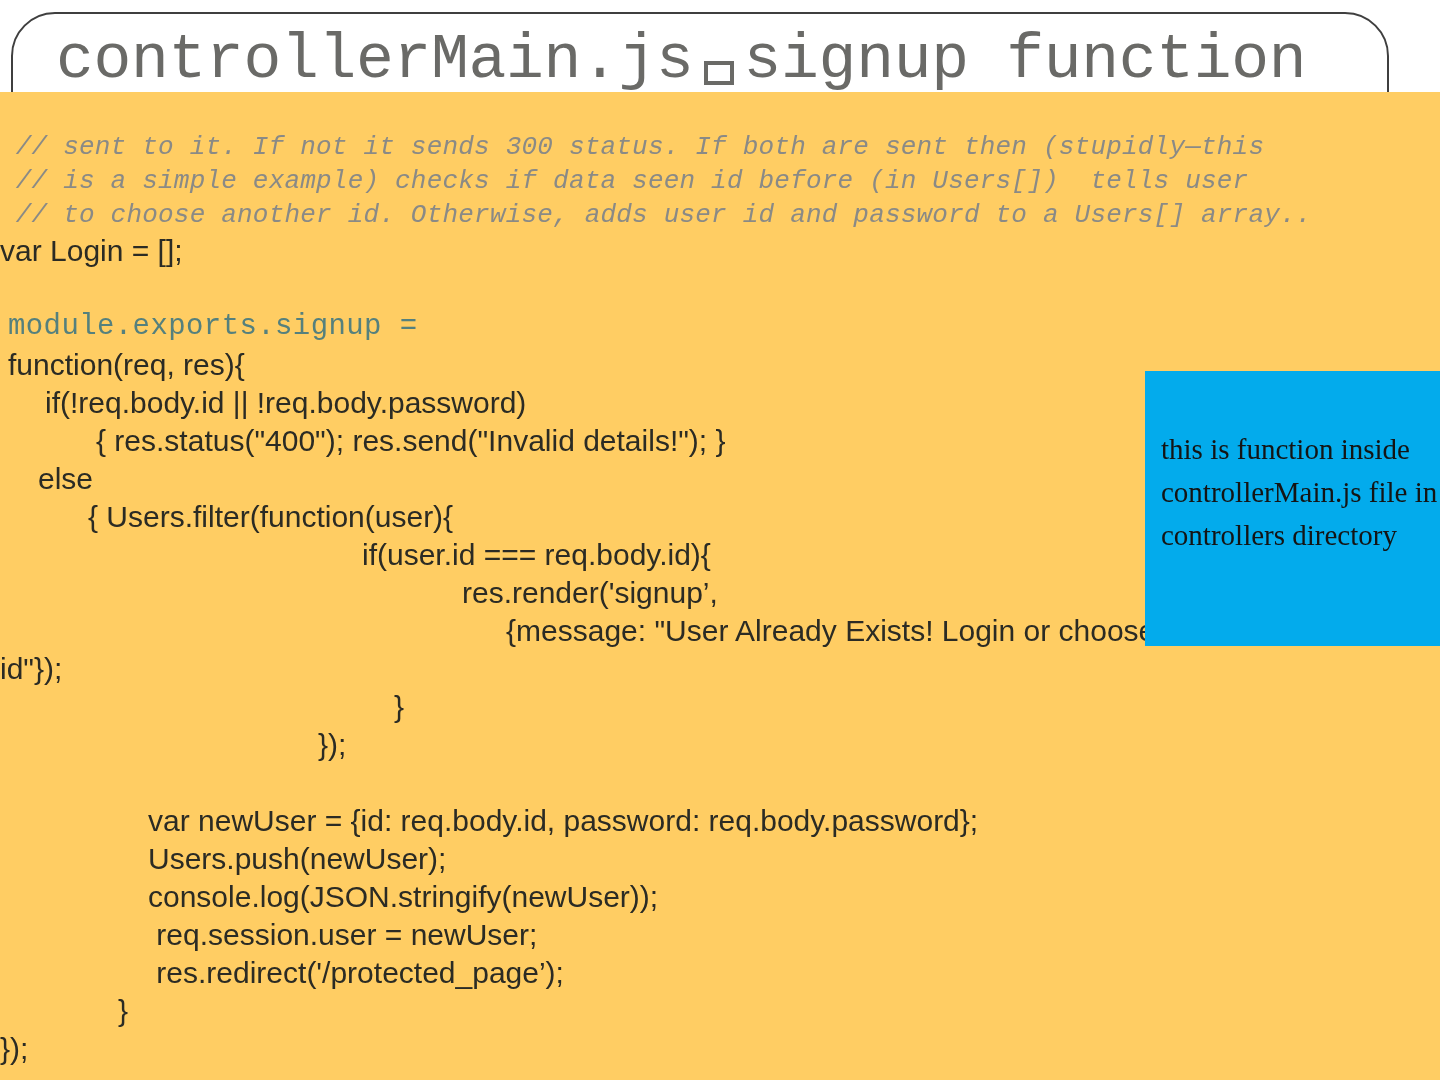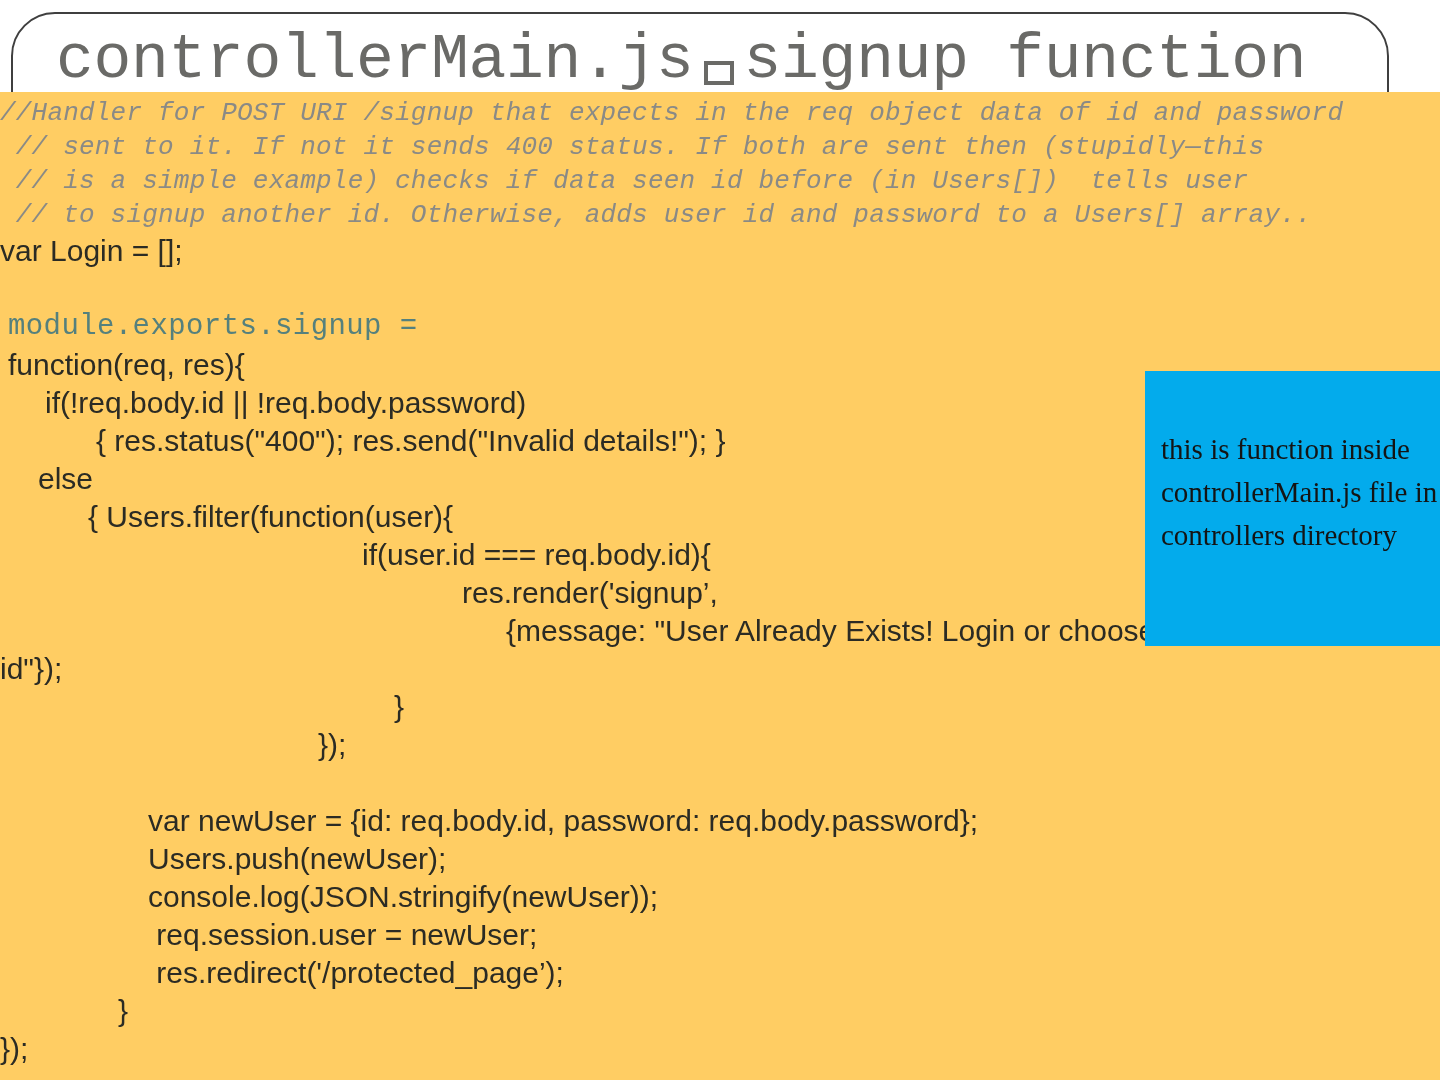--- a/index.html
+++ b/index.html
@@ -124,24 +124,23 @@
 <div id="slide">
 
   <div id="title-frame"></div>
 
   <div id="title">
     <span>controllerMain.js</span><span class="sep"></span><span>signup function</span>
   </div>
 
   <div id="code-panel">
 
-    <div class="code-line comment" style="top:4px;left:0px;">//Handler for POST URI /signup that expects in the req object data of id and password</div>
-    <div class="code-line comment" style="top:38px;left:0px;"> // sent to it. If not it sends 400 status. If both are sent then (stupidly—this</div>
+    <div class="code-line comment" style="top:38px;left:0px;"> // sent to it. If not it sends 300 status. If both are sent then (stupidly—this</div>
     <div class="code-line comment" style="top:72px;left:0px;"> // is a simple example) checks if data seen id before (in Users[])  tells user</div>
-    <div class="code-line comment" style="top:106px;left:0px;"> // to signup another id. Otherwise, adds user id and password to a Users[] array..</div>
+    <div class="code-line comment" style="top:106px;left:0px;"> // to choose another id. Otherwise, adds user id and password to a Users[] array..</div>
 
     <div class="code-line" style="top:140px;left:0px;">var Login = [];</div>
     <div class="code-line teal" style="top:216px;left:8px;">module.exports.signup =</div>
     <div class="code-line" style="top:254px;left:8px;">function(req, res){</div>
     <div class="code-line" style="top:292px;left:45px;">if(!req.body.id || !req.body.password)</div>
     <div class="code-line" style="top:330px;left:96px;">{ res.status("400"); res.send("Invalid details!"); }</div>
     <div class="code-line" style="top:368px;left:38px;">else</div>
     <div class="code-line" style="top:406px;left:88px;">{ Users.filter(function(user){</div>
     <div class="code-line" style="top:444px;left:362px;">if(user.id === req.body.id){</div>
     <div class="code-line" style="top:482px;left:462px;">res.render('signup’,</div>

